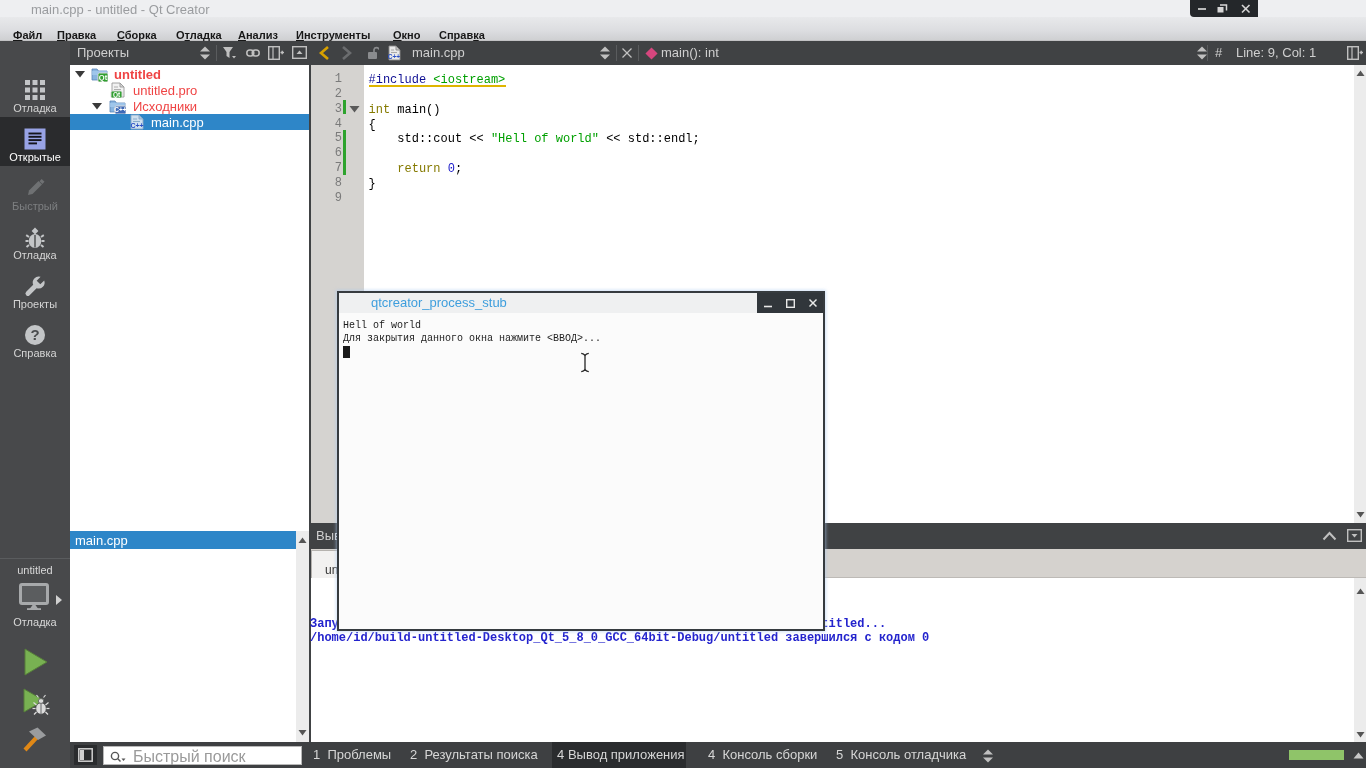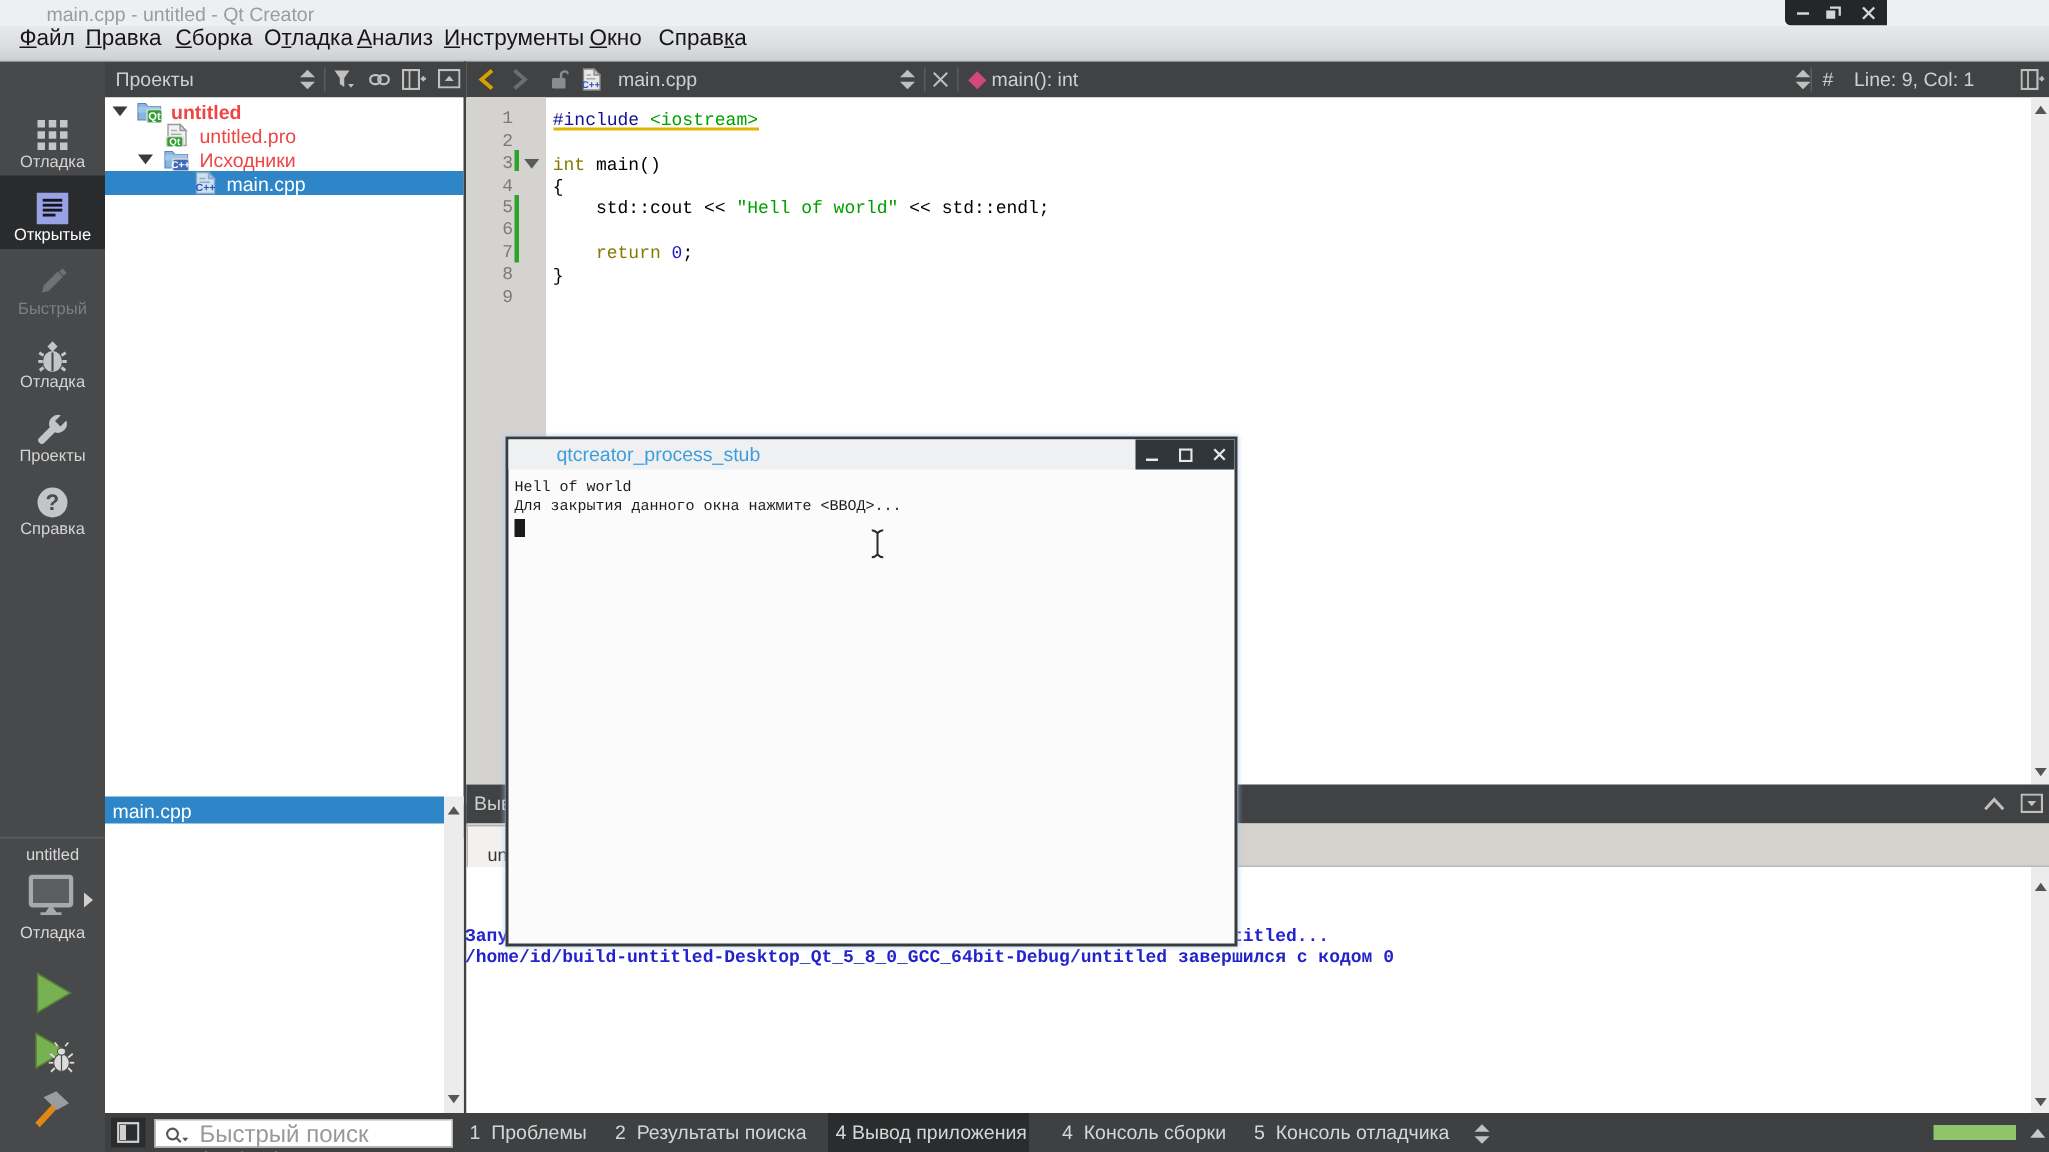--- a/index.html
+++ b/index.html
@@ -7,21 +7,21 @@
   font-family:"Liberation Sans", sans-serif; }
 #root { position:absolute; left:0; top:0; width:1258px; height:768px; }
 .abs { position:absolute; }
 
 #titlebar { left:0; top:0; width:1366px; height:17px; background:#eeeff1; }
 #titletext { left:31px; top:2px; color:#9a9c9f; font-size:13px; }
 #winbtns { right:0; top:0; width:68px; height:17px; background:#24272a; border-bottom-left-radius:4px; color:#c9c9c9; }
 
 #menubar { left:0; top:17px; width:1366px; height:24px;
   background:linear-gradient(#e8e9eb,#dcdde0 60%,#cfd0d2); border-bottom:1px solid #c2c2c4; }
-.menuitem { position:absolute; top:0; font-size:15px; color:#171717; }
+.menuitem { position:absolute; top:12px; font-size:11px; color:#171717;font-weight:bold; }
 
 #sidebar { left:0; top:41px; width:70px; height:727px; background:#48494b; }
 .mode { position:absolute; left:0; width:70px; height:49px; text-align:center; }
 .mode .lbl { position:absolute; bottom:3px; width:70px; font-size:11px; color:#d4d4d4; }
 .mode.sel { background:#2a2b2d; }
 .mode.dis .lbl { color:#7d7f81; }
 
 .phdr { background:#404244; color:#cfcfcf; font-size:13px; }
 
 #tree { left:70px; top:65px; width:239px; height:445px; background:#fff; }

